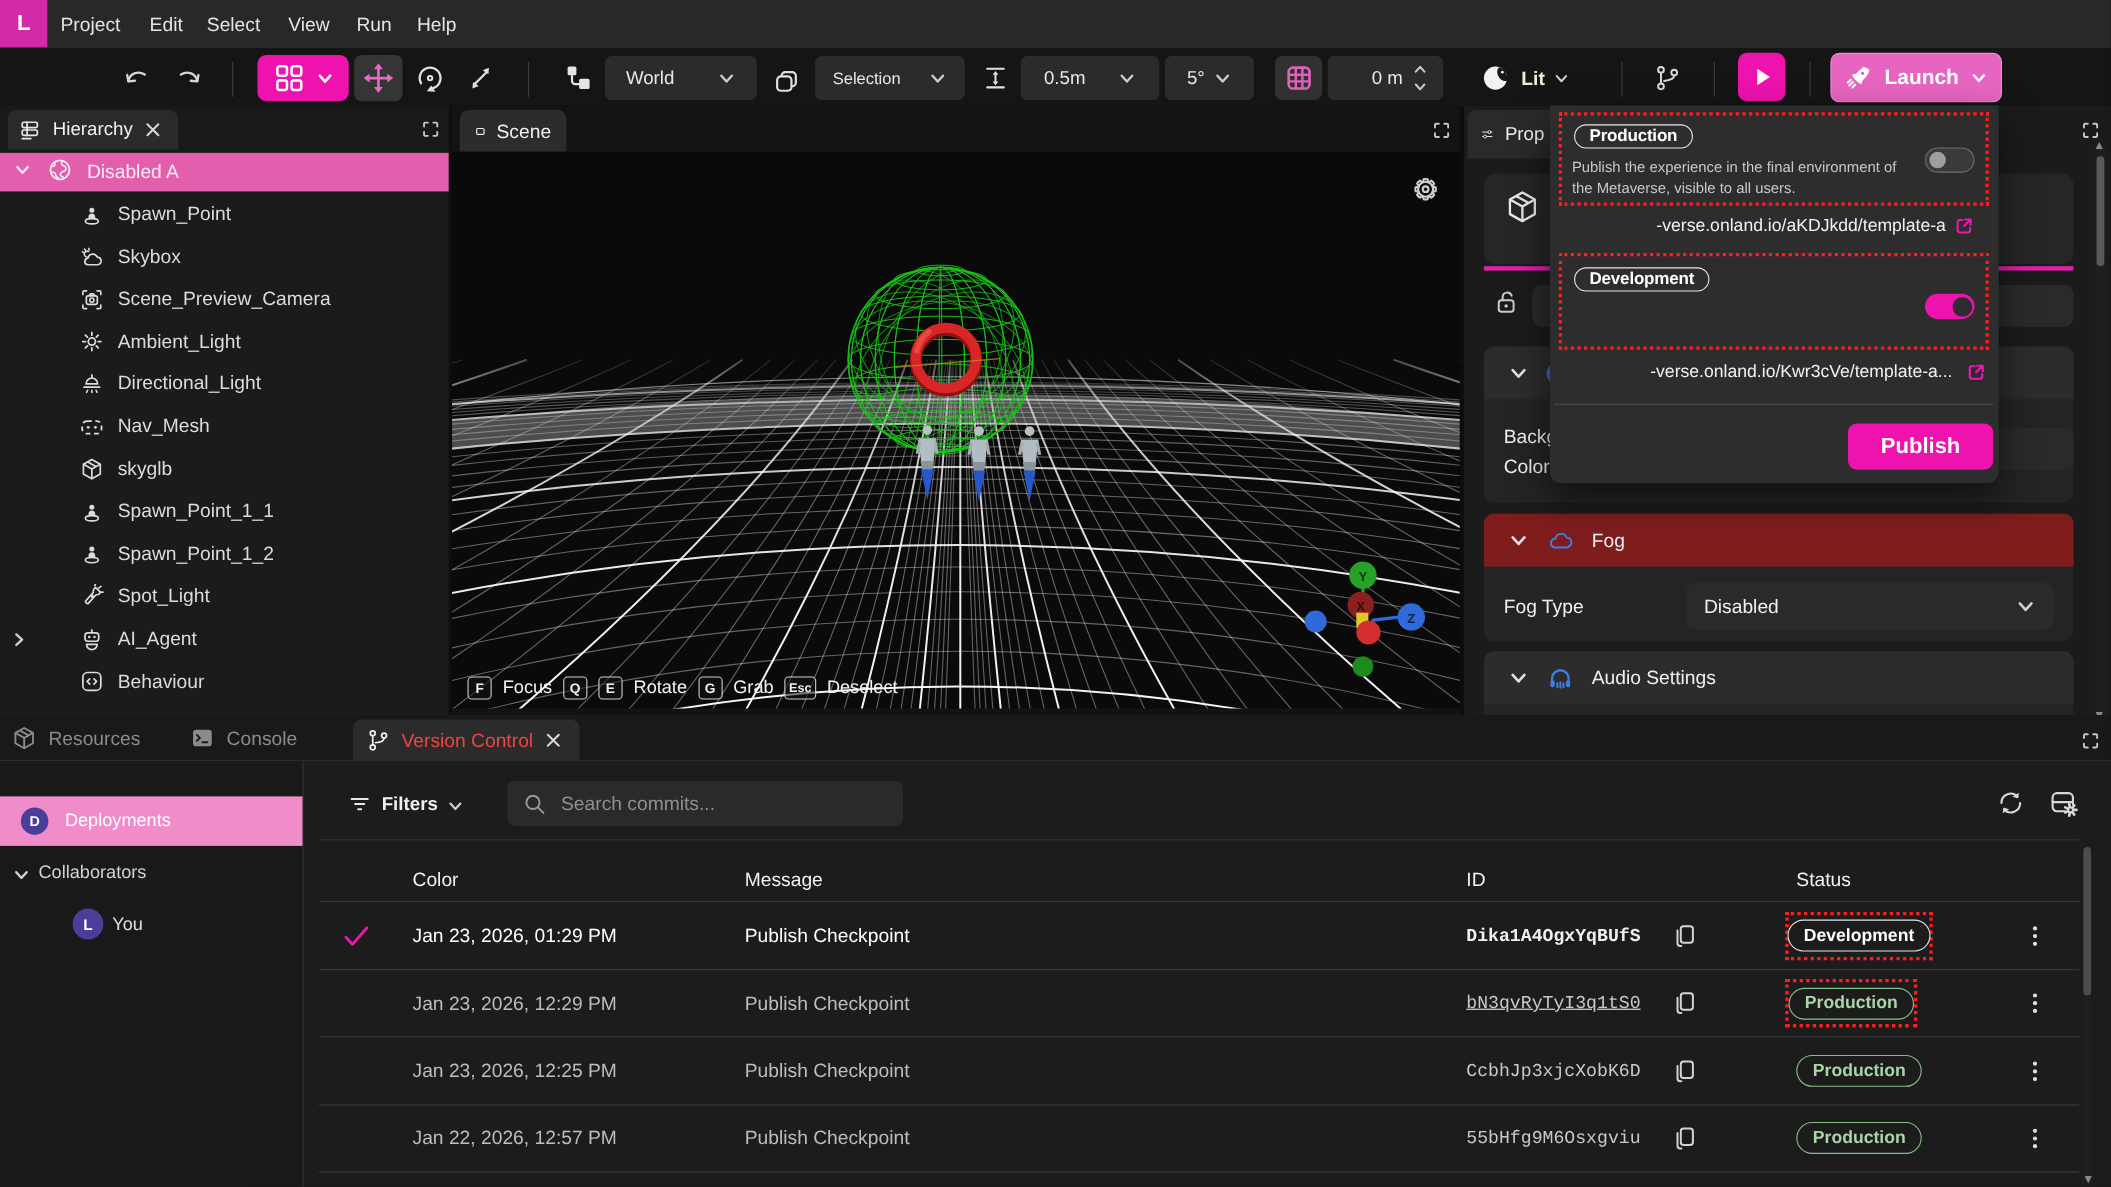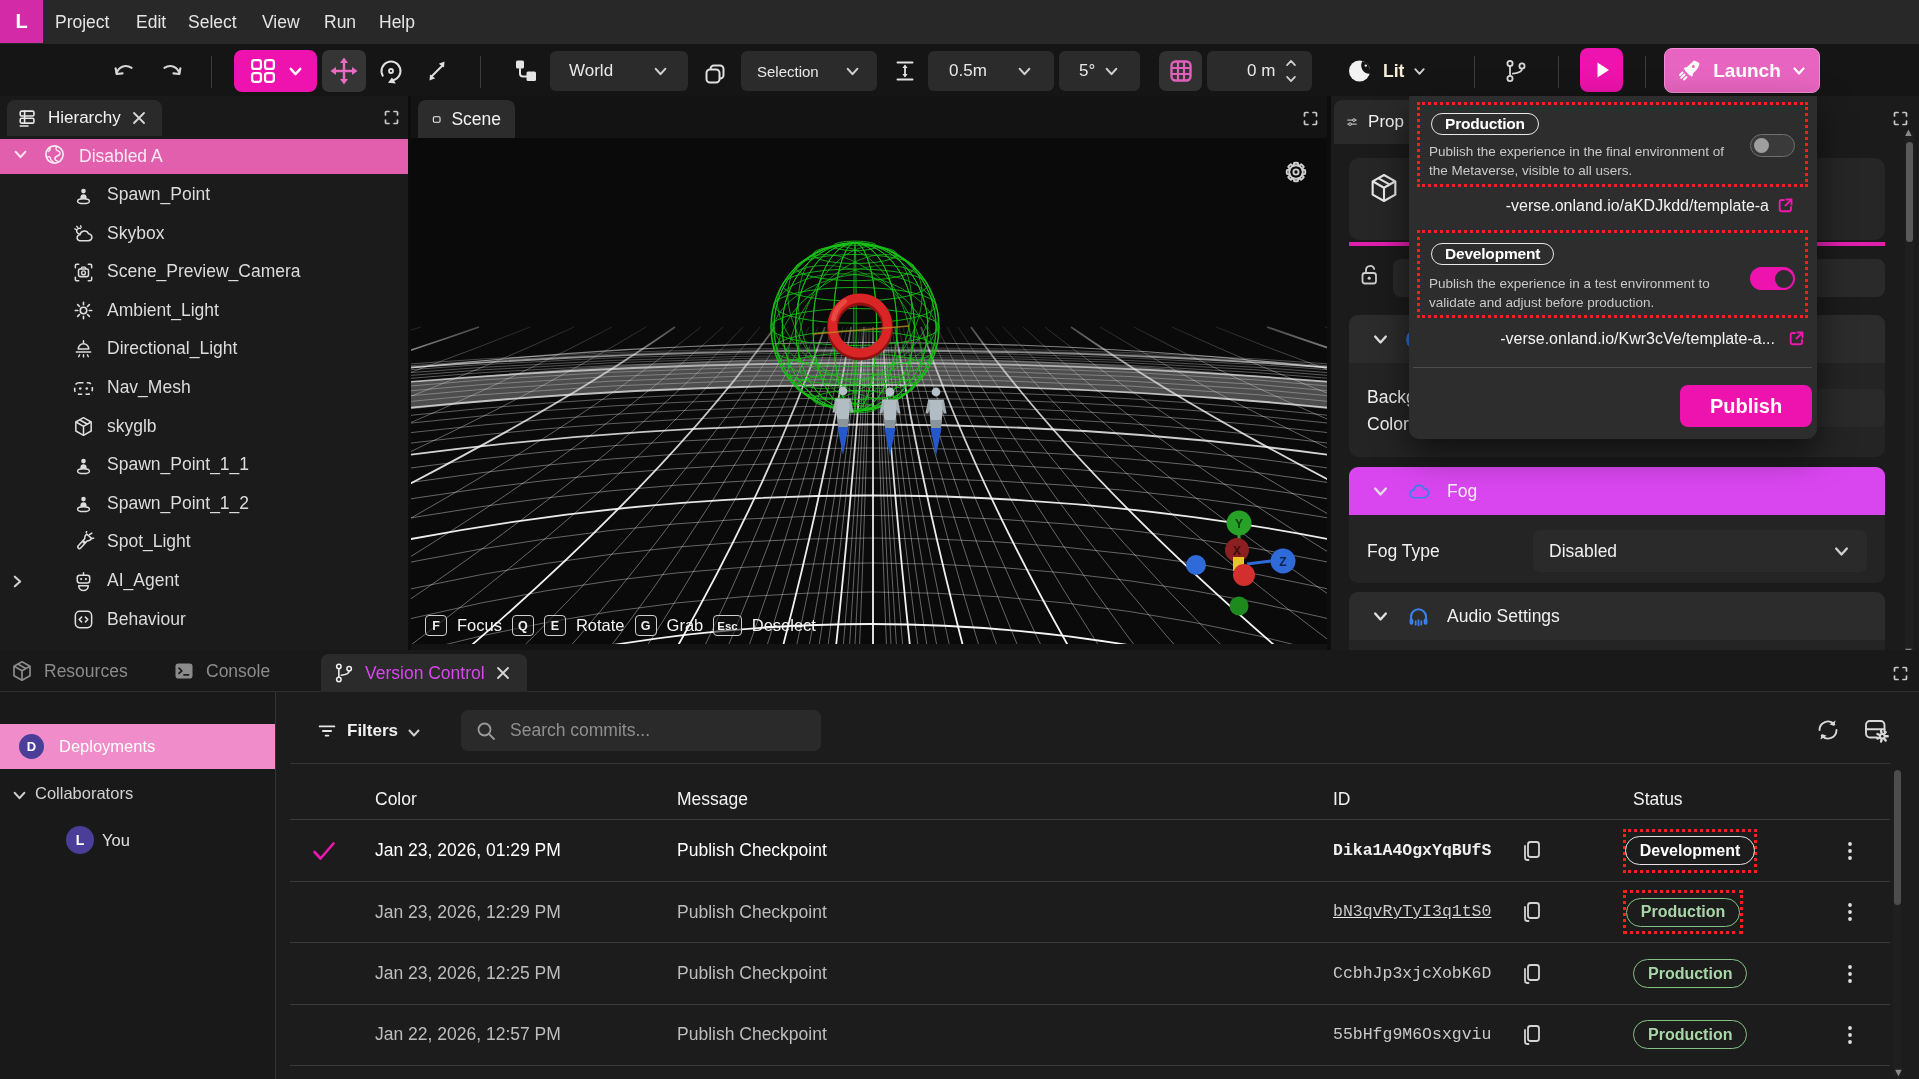--- a/index.html
+++ b/index.html
@@ -550,21 +550,21 @@
           </svg>
           <span style="display:inline-block;width:21px;height:21px;border-radius:50%;background:#2f6bd8;"></span>
         </div>
       </div>
       <div style="position:absolute;left:36px;top:288px;">
         <div style="font-size:17.5px;color:#f0f0f0;line-height:27px;">Background<br>Color</div>
       </div>
       <div style="position:absolute;left:200px;top:293px;width:354px;height:38px;background:#2a2a2a;border-radius:7px;"></div>
       <div style="position:absolute;left:18px;top:371px;width:536px;height:116px;background:#242424;border-radius:9px;"></div>
       <div style="position:absolute;left:18px;top:371px;width:536px;height:48px;">
-        <div style="width:100%;height:100%;background:#d946ef;border-radius:9px 9px 0 0;display:flex;align-items:center;padding-left:22px;gap:16px;">
+        <div style="width:100%;height:100%;background:#7f1d1d;border-radius:9px 9px 0 0;display:flex;align-items:center;padding-left:22px;gap:16px;">
           <svg width="19" height="19" viewBox="0 0 16 16" fill="none">
             <path d="M3.5 5.5 L8 10.5 L12.5 5.5" stroke="#e0e0e0" stroke-width="2.0" stroke-linecap="round" stroke-linejoin="round"></path>
           </svg>
           <svg width="25" height="25" viewBox="0 0 26 24" fill="none">
             <path d="M7.5 18.5 a 4.2 4.2 0 0 1 .8 -8.3 5.6 5.6 0 0 1 10.7 -1.1 4.4 4.4 0 0 1 3.2 7.5 c-.9.9-2 1.9-3.3 1.9z" stroke="#3d7fe8" stroke-width="1.8" stroke-linecap="round" stroke-linejoin="round"></path>
           </svg>
           <span style="font-size:17.5px;color:#f0f0f0;">Fog</span>
         </div>
       </div>
       <div style="position:absolute;left:36px;top:445px;"><span style="font-size:17.5px;color:#f0f0f0;">Fog Type</span></div>
@@ -606,23 +606,20 @@
       </div>
       <div style="position:absolute;left:48px;top:101px;">
         <div style="width:312px;text-align:right;font-size:16px;color:#f2f2f2;">-verse.onland.io/aKDJkdd/template-a</div>
       </div>
       <div style="position:absolute;left:367px;top:100px;"><svg width="19" height="19" viewBox="0 0 19 19" fill="none">
           <path d="M8 4 H5.5 A 1.8 1.8 0 0 0 3.7 5.8 V13.5 A1.8 1.8 0 0 0 5.5 15.3 H13.2 A1.8 1.8 0 0 0 15 13.5 V11" stroke="#ee17b0" stroke-width="1.9" stroke-linecap="round" stroke-linejoin="round"></path>
           <path d="M10.5 3.5 H15.5 V8.5 M15.2 3.8 L9.5 9.5" stroke="#ee17b0" stroke-width="1.9" stroke-linecap="round" stroke-linejoin="round"></path>
         </svg></div>
       <div style="position:absolute;left:8px;top:134px;width:391px;height:88px;border:3px dotted #ff1c1c;">
         <div style="position:absolute;left:11px;top:10px;"><span style="display:inline-flex;align-items:center;height:22px;padding:0 13px;border:1.5px solid #e8e8e8;border-radius:13px;font-size:15.5px;font-weight:bold;color:#fff;letter-spacing:-0.2px;">Development</span></div>
-        <div style="position:absolute;left:9px;top:41px;">
-          <div style="font-size:13.5px;color:#c9c9c9;line-height:19px;">Publish the experience in a test environment to<br>validate and adjust before production.</div>
-        </div>
         <div style="position:absolute;left:330px;top:34px;"><span style="display:inline-block;width:45px;height:23px;border-radius:13px;background:#ee12ae;position:relative;"><span style="position:absolute;right:2.5px;top:2.5px;width:18px;height:18px;border-radius:50%;background:#2d2d2d;"></span></span></div>
       </div>
       <div style="position:absolute;left:48px;top:234px;">
         <div style="width:318px;text-align:right;font-size:16px;color:#f2f2f2;">-verse.onland.io/Kwr3cVe/template-a...</div>
       </div>
       <div style="position:absolute;left:378px;top:233px;"><svg width="19" height="19" viewBox="0 0 19 19" fill="none">
           <path d="M8 4 H5.5 A 1.8 1.8 0 0 0 3.7 5.8 V13.5 A1.8 1.8 0 0 0 5.5 15.3 H13.2 A1.8 1.8 0 0 0 15 13.5 V11" stroke="#ee17b0" stroke-width="1.9" stroke-linecap="round" stroke-linejoin="round"></path>
           <path d="M10.5 3.5 H15.5 V8.5 M15.2 3.8 L9.5 9.5" stroke="#ee17b0" stroke-width="1.9" stroke-linecap="round" stroke-linejoin="round"></path>
         </svg></div>
       <div style="position:absolute;left:4px;top:271px;width:399px;height:1px;background:#4d4d4d;"></div>
@@ -653,21 +650,21 @@
       </div>
       <div style="position:absolute;left:321px;top:4px;width:206px;height:38px;">
         <div style="width:100%;height:100%;background:#2b2b2b;border-radius:8px 8px 0 0;display:flex;align-items:center;padding:0 11px;gap:9px;white-space:nowrap;">
           <svg width="24" height="24" viewBox="0 0 28 28" fill="none">
             <circle cx="8" cy="6.5" r="2.6" stroke="#f0f0f0" stroke-width="1.8"></circle>
             <circle cx="8" cy="21.5" r="2.6" stroke="#f0f0f0" stroke-width="1.8"></circle>
             <circle cx="20" cy="9" r="2.6" stroke="#f0f0f0" stroke-width="1.8"></circle>
             <path d="M8 9.2 V18.8" stroke="#f0f0f0" stroke-width="1.8" stroke-linecap="round" stroke-linejoin="round"></path>
             <path d="M20 11.7 C20 15 15 16.2 10.8 16.6" stroke="#f0f0f0" stroke-width="1.8" stroke-linecap="round" stroke-linejoin="round"></path>
           </svg>
-          <span style="font-size:17.5px;color:#d946ef;">Version Control</span>
+          <span style="font-size:17.5px;color:#ef4444;">Version Control</span>
           <svg width="18" height="18" viewBox="0 0 18 18" fill="none">
             <path d="M4 4 L14 14 M14 4 L4 14" stroke="#d8d8d8" stroke-width="1.8" stroke-linecap="round" stroke-linejoin="round"></path>
           </svg>
         </div>
       </div>
       <div style="position:absolute;left:1892px;top:15px;"><svg width="17" height="17" viewBox="0 0 17 17" fill="none">
           <path d="M6 2.5 H3.5 A1 1 0 0 0 2.5 3.5 V6" stroke="#c8c8c8" stroke-width="1.7" stroke-linecap="round" stroke-linejoin="round"></path>
           <path d="M11 2.5 H13.5 A1 1 0 0 1 14.5 3.5 V6" stroke="#c8c8c8" stroke-width="1.7" stroke-linecap="round" stroke-linejoin="round"></path>
           <path d="M6 14.5 H3.5 A1 1 0 0 1 2.5 13.5 V11" stroke="#c8c8c8" stroke-width="1.7" stroke-linecap="round" stroke-linejoin="round"></path>
           <path d="M11 14.5 H13.5 A1 1 0 0 0 14.5 13.5 V11" stroke="#c8c8c8" stroke-width="1.7" stroke-linecap="round" stroke-linejoin="round"></path>

